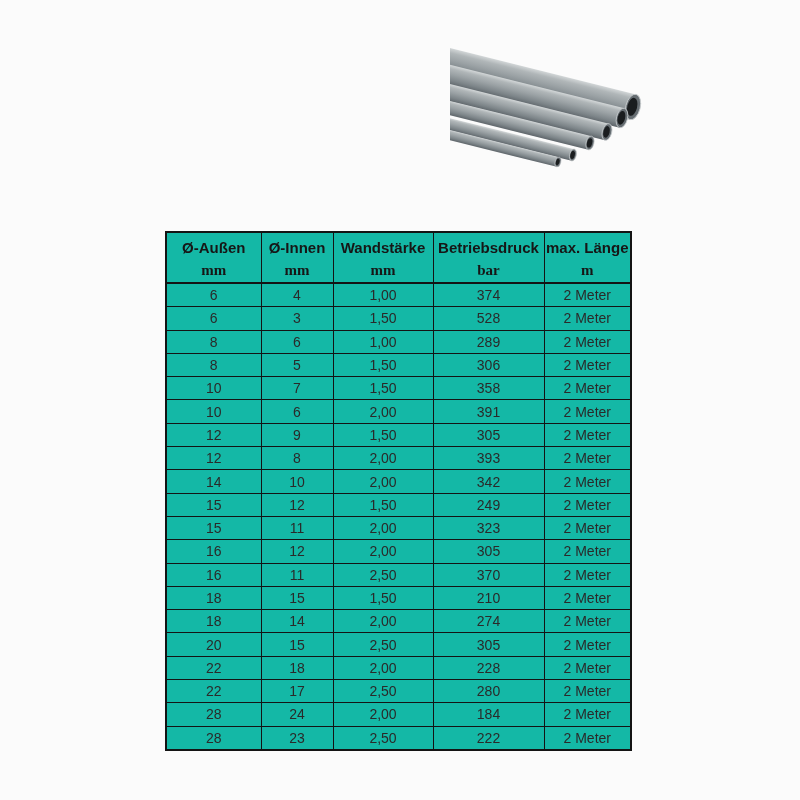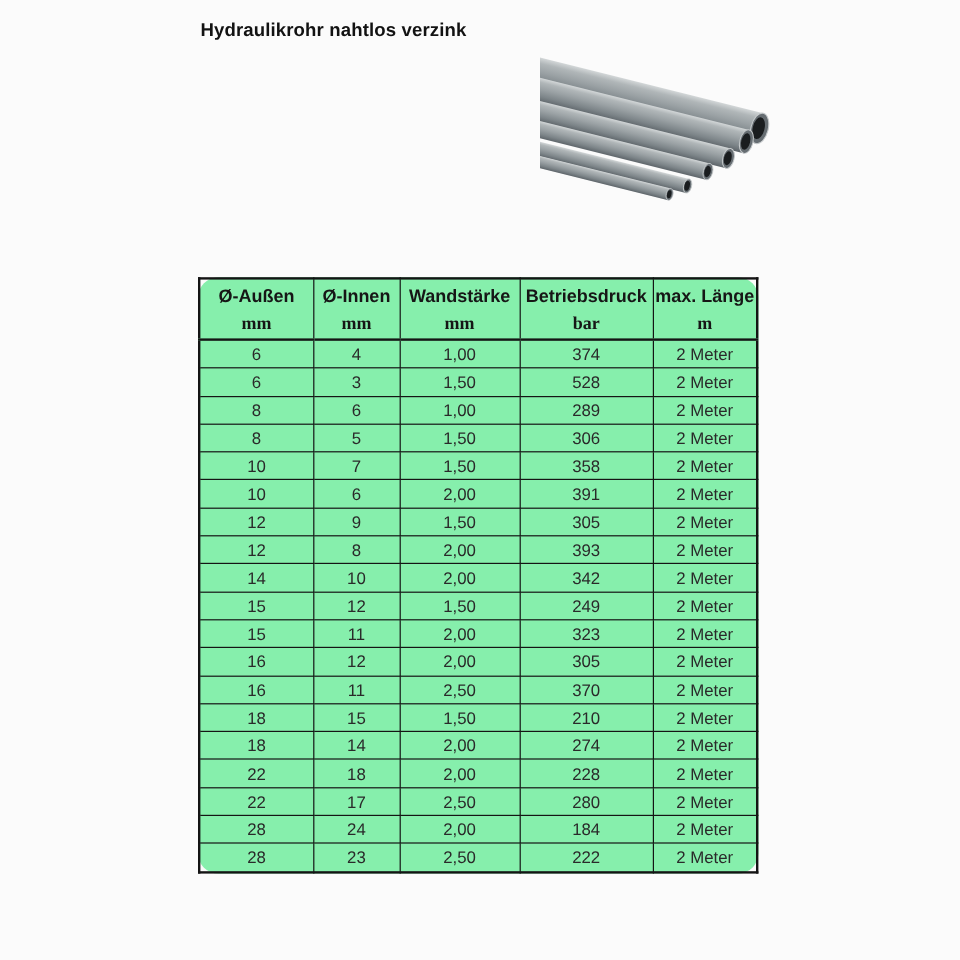--- a/index.html
+++ b/index.html
@@ -26,22 +26,21 @@
     left: 450px; top: 32px;
     width: 200px; height: 160px;
   }
 
   table.spec-table {
     position: absolute;
     left: 165px; top: 231px;
     width: 465px;
     border-collapse: collapse;
     table-layout: fixed;
-    background: #86efac;
-    border-radius: 17px;
+    background: #14b8a6;
   }
   table.spec-table { border: 2px solid #141414; }
   .spec-table th, .spec-table td {
     border: 1.5px solid #141414;
     text-align: center;
     vertical-align: middle;
     padding: 0;
     overflow: hidden;
     white-space: nowrap;
   }
@@ -65,21 +64,20 @@
   col.c2 { width: 72px; }
   col.c3 { width: 100px; }
   col.c4 { width: 111px; }
   col.c5 { width: 87px; }
 </style>
 </head>
 <body>
 
 <div class="stage">
 
-  <div class="page-title">Hydraulikrohr nahtlos verzink</div>
 
   <svg class="product-image" viewBox="0 0 200 160" xmlns="http://www.w3.org/2000/svg">
     <defs>
       <linearGradient id="pipeBody" x1="0" y1="0" x2="0" y2="1">
         <stop offset="0" stop-color="#d3d7d8"></stop>
         <stop offset="0.18" stop-color="#b0b6b8"></stop>
         <stop offset="0.45" stop-color="#9aa1a4"></stop>
         <stop offset="0.75" stop-color="#7d8589"></stop>
         <stop offset="1" stop-color="#5e656a"></stop>
       </linearGradient>
@@ -249,20 +247,27 @@
           <td>2 Meter</td>
         </tr>
         <tr>
           <td>18</td>
           <td>14</td>
           <td>2,00</td>
           <td>274</td>
           <td>2 Meter</td>
         </tr>
         <tr>
+          <td>20</td>
+          <td>15</td>
+          <td>2,50</td>
+          <td>305</td>
+          <td>2 Meter</td>
+        </tr>
+        <tr>
           <td>22</td>
           <td>18</td>
           <td>2,00</td>
           <td>228</td>
           <td>2 Meter</td>
         </tr>
         <tr>
           <td>22</td>
           <td>17</td>
           <td>2,50</td>

